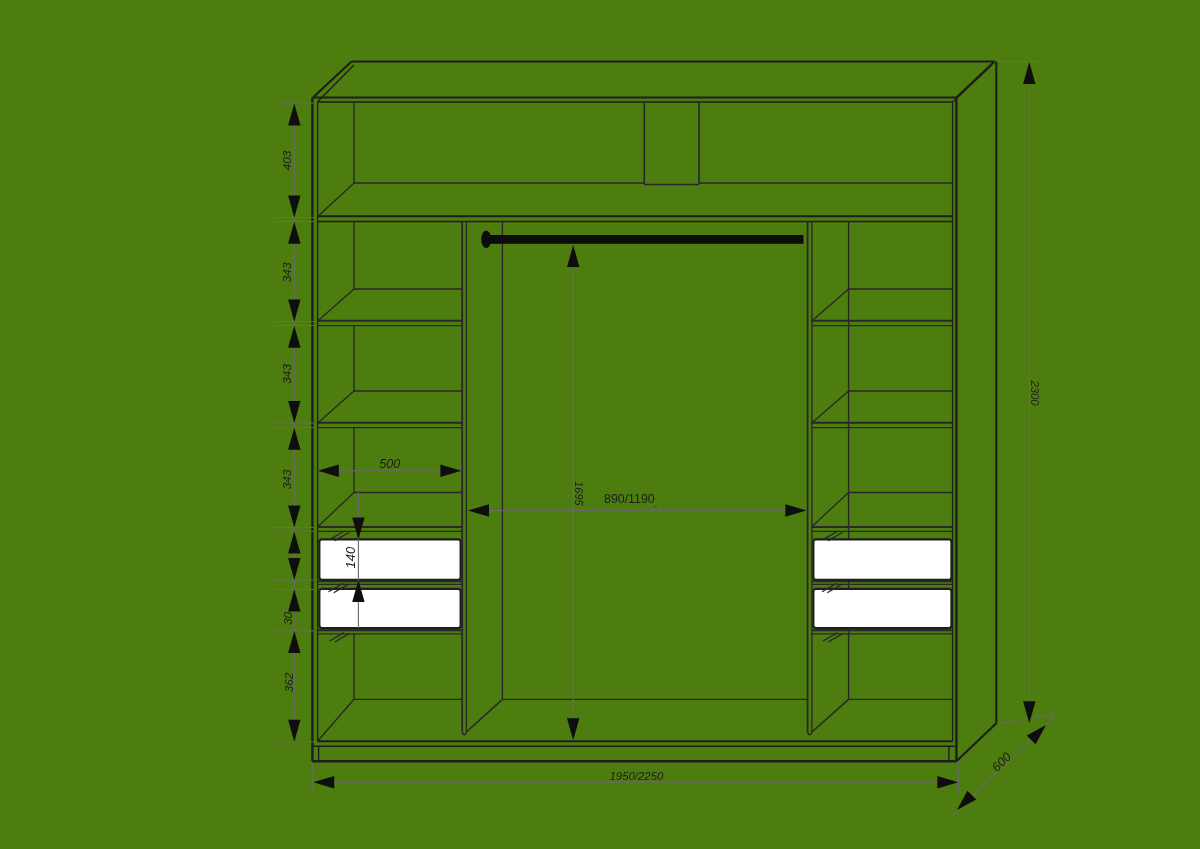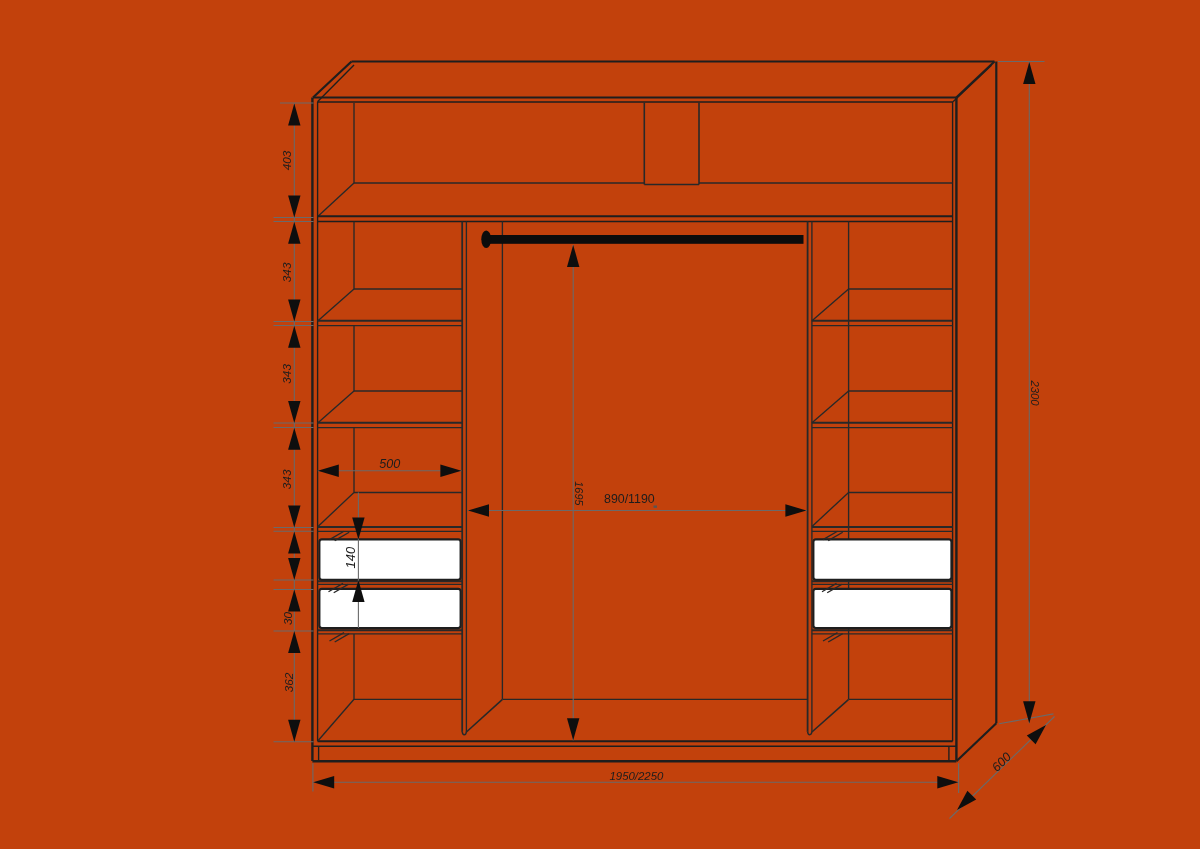--- a/index.html
+++ b/index.html
@@ -1,16 +1,16 @@
 <!DOCTYPE html>
 <html><head>
 <meta charset="utf-8">
 <style>
   html,body{margin:0;padding:0;background:#fff;}
-  .page{width:1200px;height:849px;position:relative;background:#c2410c;overflow:hidden;}
+  .page{width:1200px;height:849px;position:relative;background:#4d7c0f;overflow:hidden;}
   svg{position:absolute;left:0;top:0;}
   text{font-family:"Liberation Sans",sans-serif;font-style:italic;fill:#1d1d1d;}
 </style>
 </head>
 <body>
 <div class="page">
 <svg width="1200" height="849" viewBox="0 0 1200 849">
 <g fill="none" stroke-linecap="butt">
 
 <g stroke="#1e1e1e">

